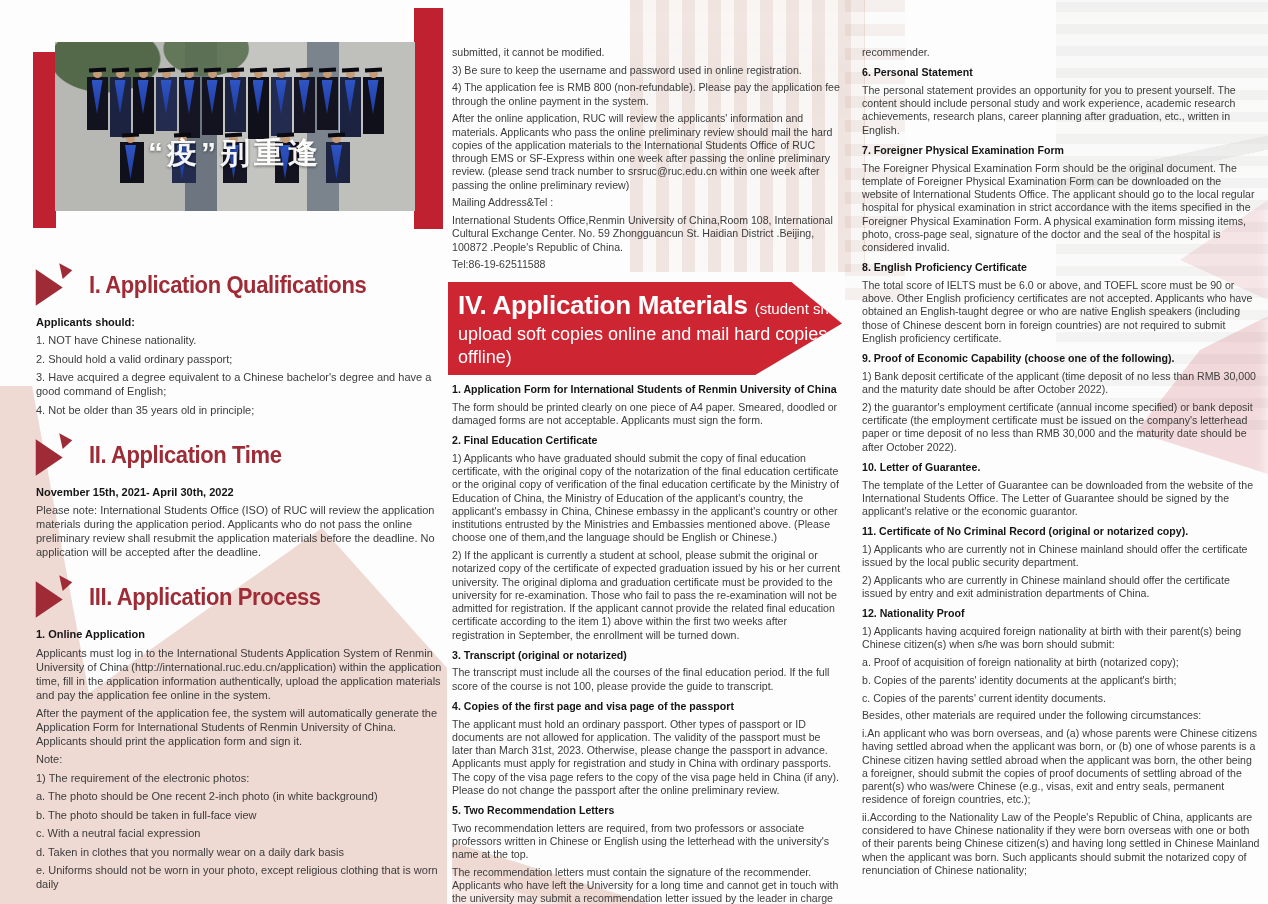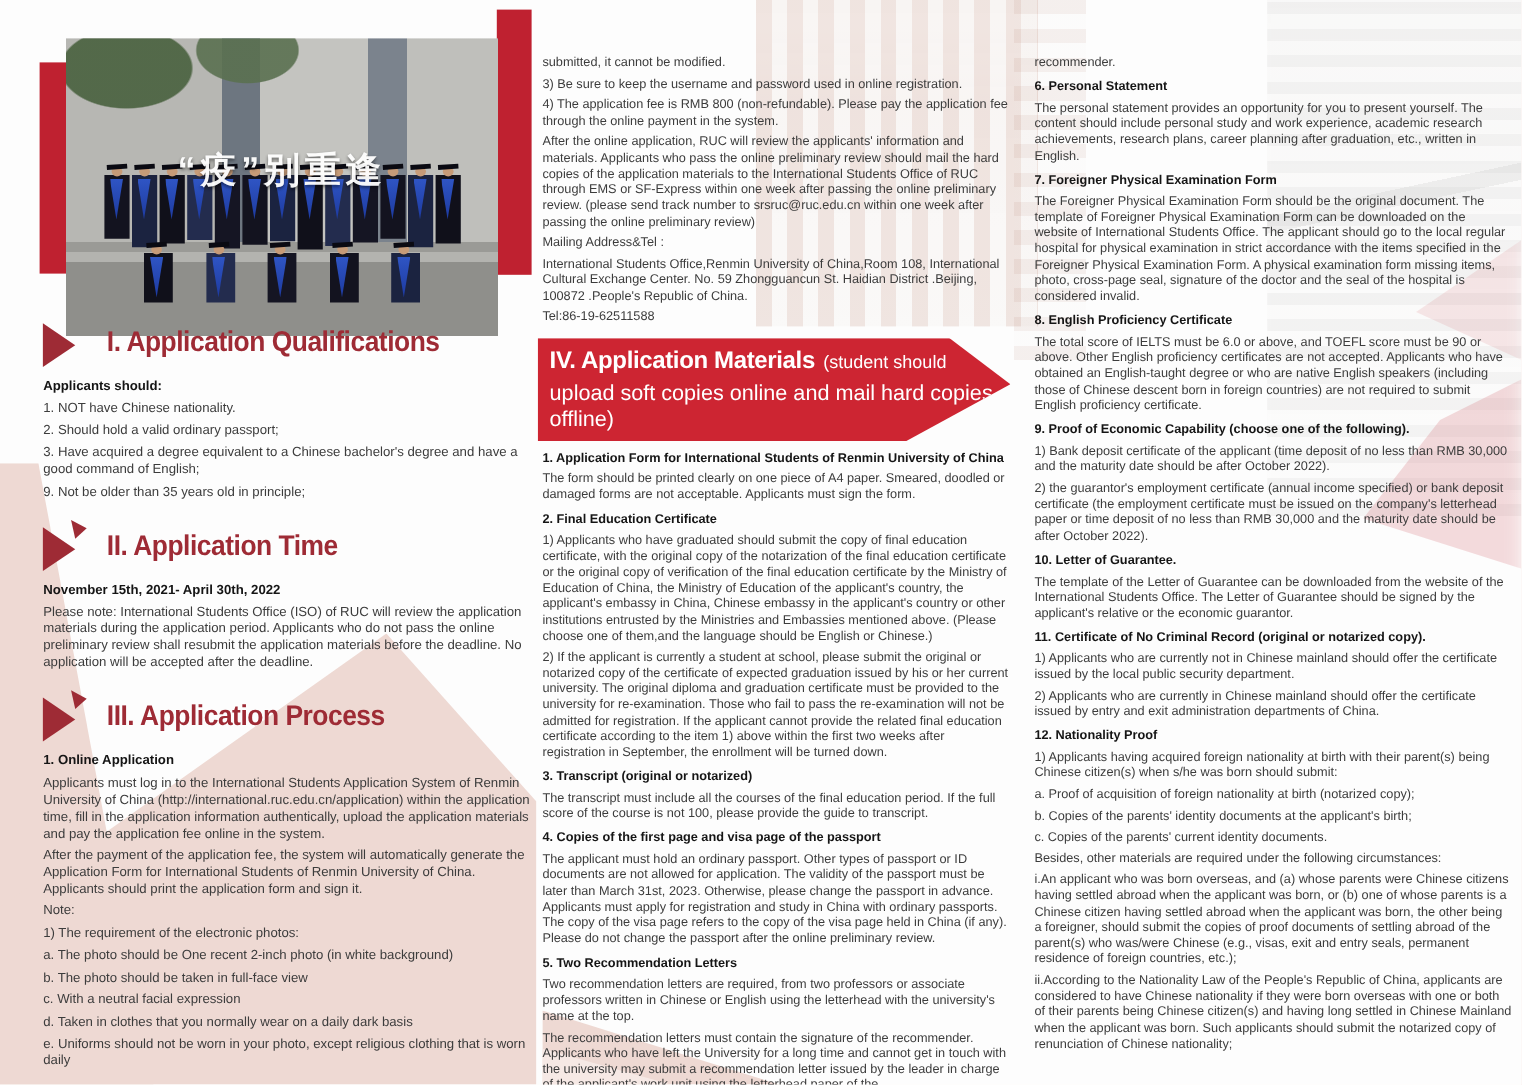--- a/index.html
+++ b/index.html
@@ -45,21 +45,21 @@
   .sec{display:flex; align-items:center; gap:15px; margin:14px 0 8px -2px;}
   .sec svg{flex:0 0 auto;}
   .sec-title{font-weight:bold; font-size:22px; letter-spacing:-0.4px; color:#9e2b35;
     transform:scaleY(1.08); font-family:"Liberation Sans", sans-serif;}
 
   
   .photo-wrap{position:relative; height:240px; margin:8px 0 6px 0;}
   .band{position:absolute; background:#bf2130;}
   .band-left{left:-3px; top:44px; width:23px; height:176px;}
   .band-right{left:378px; top:0; width:29px; height:221px;}
-  .photo{position:absolute; left:19px; top:24px; width:360px; height:248px; overflow:hidden;
+  .photo{position:absolute; left:19px; top:34px; width:360px; height:169px; overflow:hidden;
     background:
       radial-gradient(ellipse 90px 55px at 14% 10%, rgba(78,101,68,.95) 0 60%, transparent 62%),
       radial-gradient(ellipse 70px 45px at 42% 4%, rgba(90,112,80,.9) 0 60%, transparent 62%),
       linear-gradient(180deg, transparent 0 170px, #9a9a96 170px 178px, #b3b3af 178px 186px, #8f8f8b 186px 196px),
       linear-gradient(90deg, #b7b7b3 0 36%, #6d7680 36% 45%, #c4c4c0 45% 70%, #7b838d 70% 79%, #bfbfbb 79%);}
   .row-back{position:absolute; bottom:72px; left:10px; right:10px; display:flex; justify-content:center;}
   .row-front{position:absolute; bottom:28px; left:64px; right:64px; display:flex; justify-content:space-between;}
   .fig{position:relative; width:21px; height:70px; margin:0 1px; border-radius:7px 7px 0 0;
     background:linear-gradient(180deg, transparent 0 9px, var(--g,#141420) 9px);}
   .fig::before{content:""; position:absolute; top:2px; left:6px; width:9px; height:8px; border-radius:50%; background:#c69b78;}
@@ -68,21 +68,21 @@
     background:linear-gradient(180deg,#2f55c4,#1d3aa0); clip-path:polygon(0 0,100% 0,50% 100%);}
   .fig.front{height:50px; width:24px;}
   .photo-overlay{position:absolute; left:0; right:0; top:92px; text-align:center; color:#fff;
     font-size:30px; font-weight:bold; letter-spacing:4px;
     text-shadow:0 1px 3px rgba(0,0,0,.55); opacity:.95;}
 
   
   .banner{margin:10px 0 8px -4px; background:#cd2532; color:#fff; padding:7px 12px 7px 10px;
     clip-path:polygon(0 0, 87% 0, 100% 45%, 78% 100%, 0 100%);}
   .banner-line1{display:flex; align-items:baseline; gap:7px; white-space:nowrap;}
-  .banner-title{font-size:20px; font-weight:bold; letter-spacing:-0.3px;}
+  .banner-title{font-size:26px; font-weight:bold; letter-spacing:-0.3px;}
   .banner-sub{font-size:15px;}
   .banner-line2{font-size:18px; margin-top:2px;}
 </style>
 </head>
 <body>
 
 <div class="page">
 
   <div class="deco">
     <div class="bg-building-mid"></div>
@@ -166,21 +166,21 @@
         <svg width="40" height="46" viewBox="0 0 46 52">
           <path d="M2 8 L2 50 L33 29 Z" fill="#9e2b35"></path>
           <path d="M29 1 L44 9 L33 19 Z" fill="#9e2b35"></path>
         </svg>
         <span class="sec-title">I. Application Qualifications</span>
       </div>
       <div class="b">Applicants should:</div>
       <div class="p">1. NOT have Chinese nationality.</div>
       <div class="p">2. Should hold a valid ordinary passport;</div>
       <div class="p">3. Have acquired a degree equivalent to a Chinese bachelor's degree and have a good command of English;</div>
-      <div class="p">9. Not be older than 35 years old in principle;</div>
+      <div class="p">4. Not be older than 35 years old in principle;</div>
       <div class="sec">
         <svg width="40" height="46" viewBox="0 0 46 52">
           <path d="M2 8 L2 50 L33 29 Z" fill="#9e2b35"></path>
           <path d="M29 1 L44 9 L33 19 Z" fill="#9e2b35"></path>
         </svg>
         <span class="sec-title">II. Application Time</span>
       </div>
       <div class="b">November 15th, 2021- April 30th, 2022</div>
       <div class="p">Please note: International Students Office (ISO) of RUC will review the application materials during the application period. Applicants who do not pass the online preliminary review shall resubmit the application materials before the deadline. No application will be accepted after the deadline.</div>
       <div class="sec">

